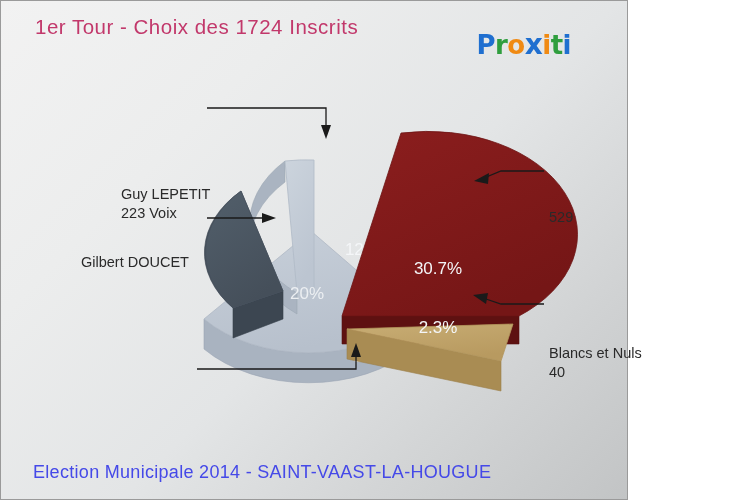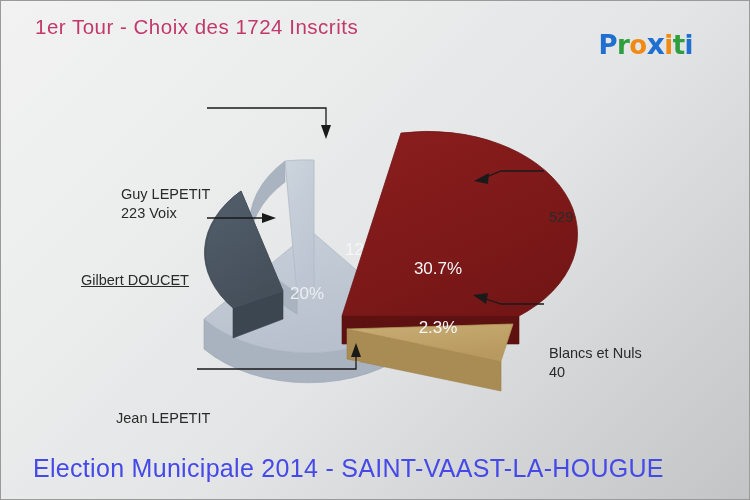--- a/index.html
+++ b/index.html
@@ -2,21 +2,21 @@
 <html><head>
 <meta charset="utf-8">
 <style>
   html,body{margin:0;padding:0;}
   body{
     width:750px;height:500px;overflow:hidden;
     font-family:"Liberation Sans",sans-serif;
     background:#ffffff;
   }
   #root{
-    position:relative;width:750px;height:500px;
+    position:relative;width:628px;height:500px;
     box-sizing:border-box;
     border:1px solid #9a9a9a;
     background:
       linear-gradient(135deg,#f2f2f2 0%,#eceded 28%,#e3e5e6 55%,#d2d4d5 78%,#c2c4c5 100%);
   }
   
   #title{
     position:absolute;left:34px;top:14px;
     font-size:20.5px;letter-spacing:.5px;
     color:#c2386b;
@@ -31,32 +31,32 @@
     margin-top:16px;
   }
   #logo span{display:inline-block;}
   .lg-b{color:#1f6fd0;}
   .lg-g{color:#2f9e3e;}
   .lg-o{color:#f08a13;}
   .lg-x{color:#1f6fd0;font-weight:900;font-size:28px;}
   
   #footer{
     position:absolute;left:32px;bottom:16px;
-    font-size:25px;color:#4549e8;letter-spacing:.3px;
+    font-size:18px;color:#4549e8;letter-spacing:.3px;
     white-space:nowrap;
   }
   
   #stage{position:absolute;left:0;top:60px;width:750px;height:390px;}
   #pie-svg{position:absolute;left:0;top:0;}
   
   .callout{position:absolute;line-height:1.28;color:#2a2a2a;font-size:14.5px;white-space:nowrap;}
   .callout .l1{display:block;}
   .callout .l2{display:block;}
   .cal-guy{left:120px;top:92px;margin-top:32px;}
-  .cal-gilbert{left:80px;top:210px;text-decoration:underline;}
+  .cal-gilbert{left:80px;top:192px;}
   .cal-jean{left:115px;top:348px;}
   .cal-abst{left:548px;top:147px;}
   .cal-blancs{left:548px;top:283px;}
   .pct{
     fill:#f4f6f8;font-size:17px;
     font-family:"Liberation Sans",sans-serif;
   }
   .pct-dark{fill:#eceff2;}
 </style>
 </head>
@@ -146,21 +146,20 @@
     <div class="callout cal-guy">
       <span class="l1">Guy LEPETIT</span>
       <span class="l2">223 Voix</span>
     </div>
 
     <div class="callout cal-gilbert">
       <span class="l1">Gilbert DOUCET</span>
     </div>
 
     <div class="callout cal-jean">
-      <span class="l1">Jean LEPETIT</span>
     </div>
 
     <div class="callout cal-abst">
       <span class="l2">529</span>
     </div>
 
     <div class="callout cal-blancs">
       <span class="l1">Blancs et Nuls</span>
       <span class="l2">40</span>
     </div>

